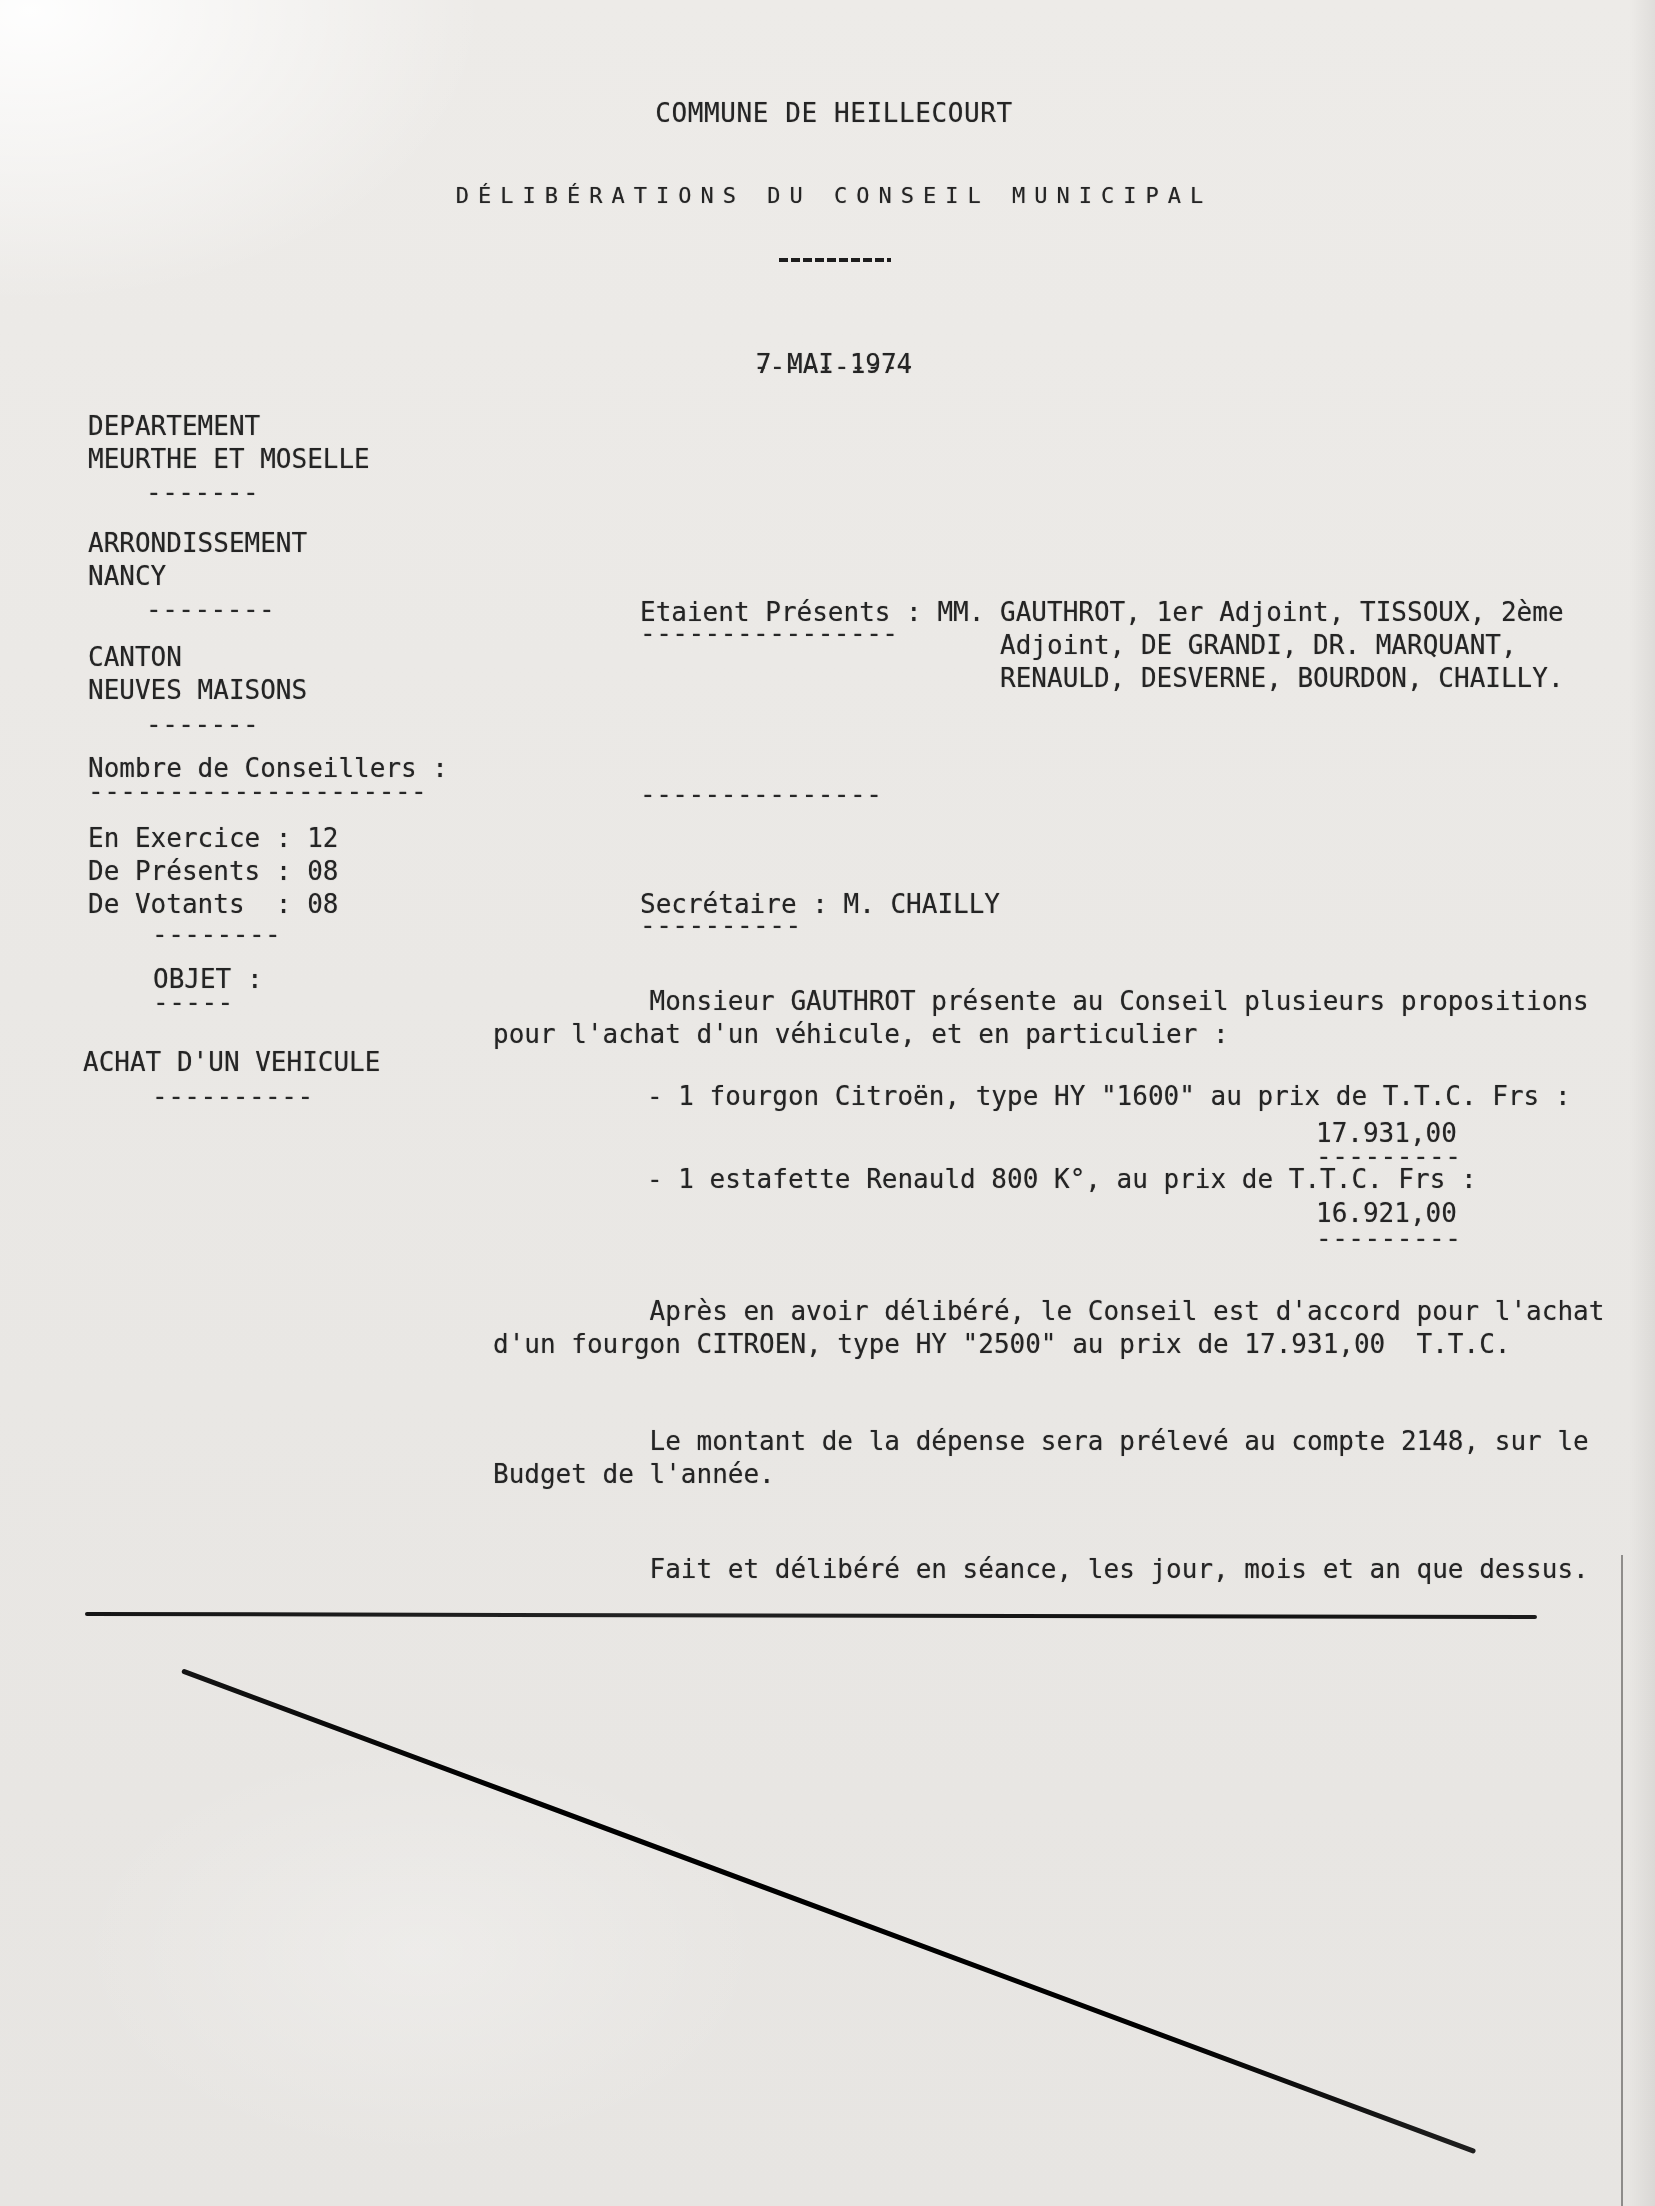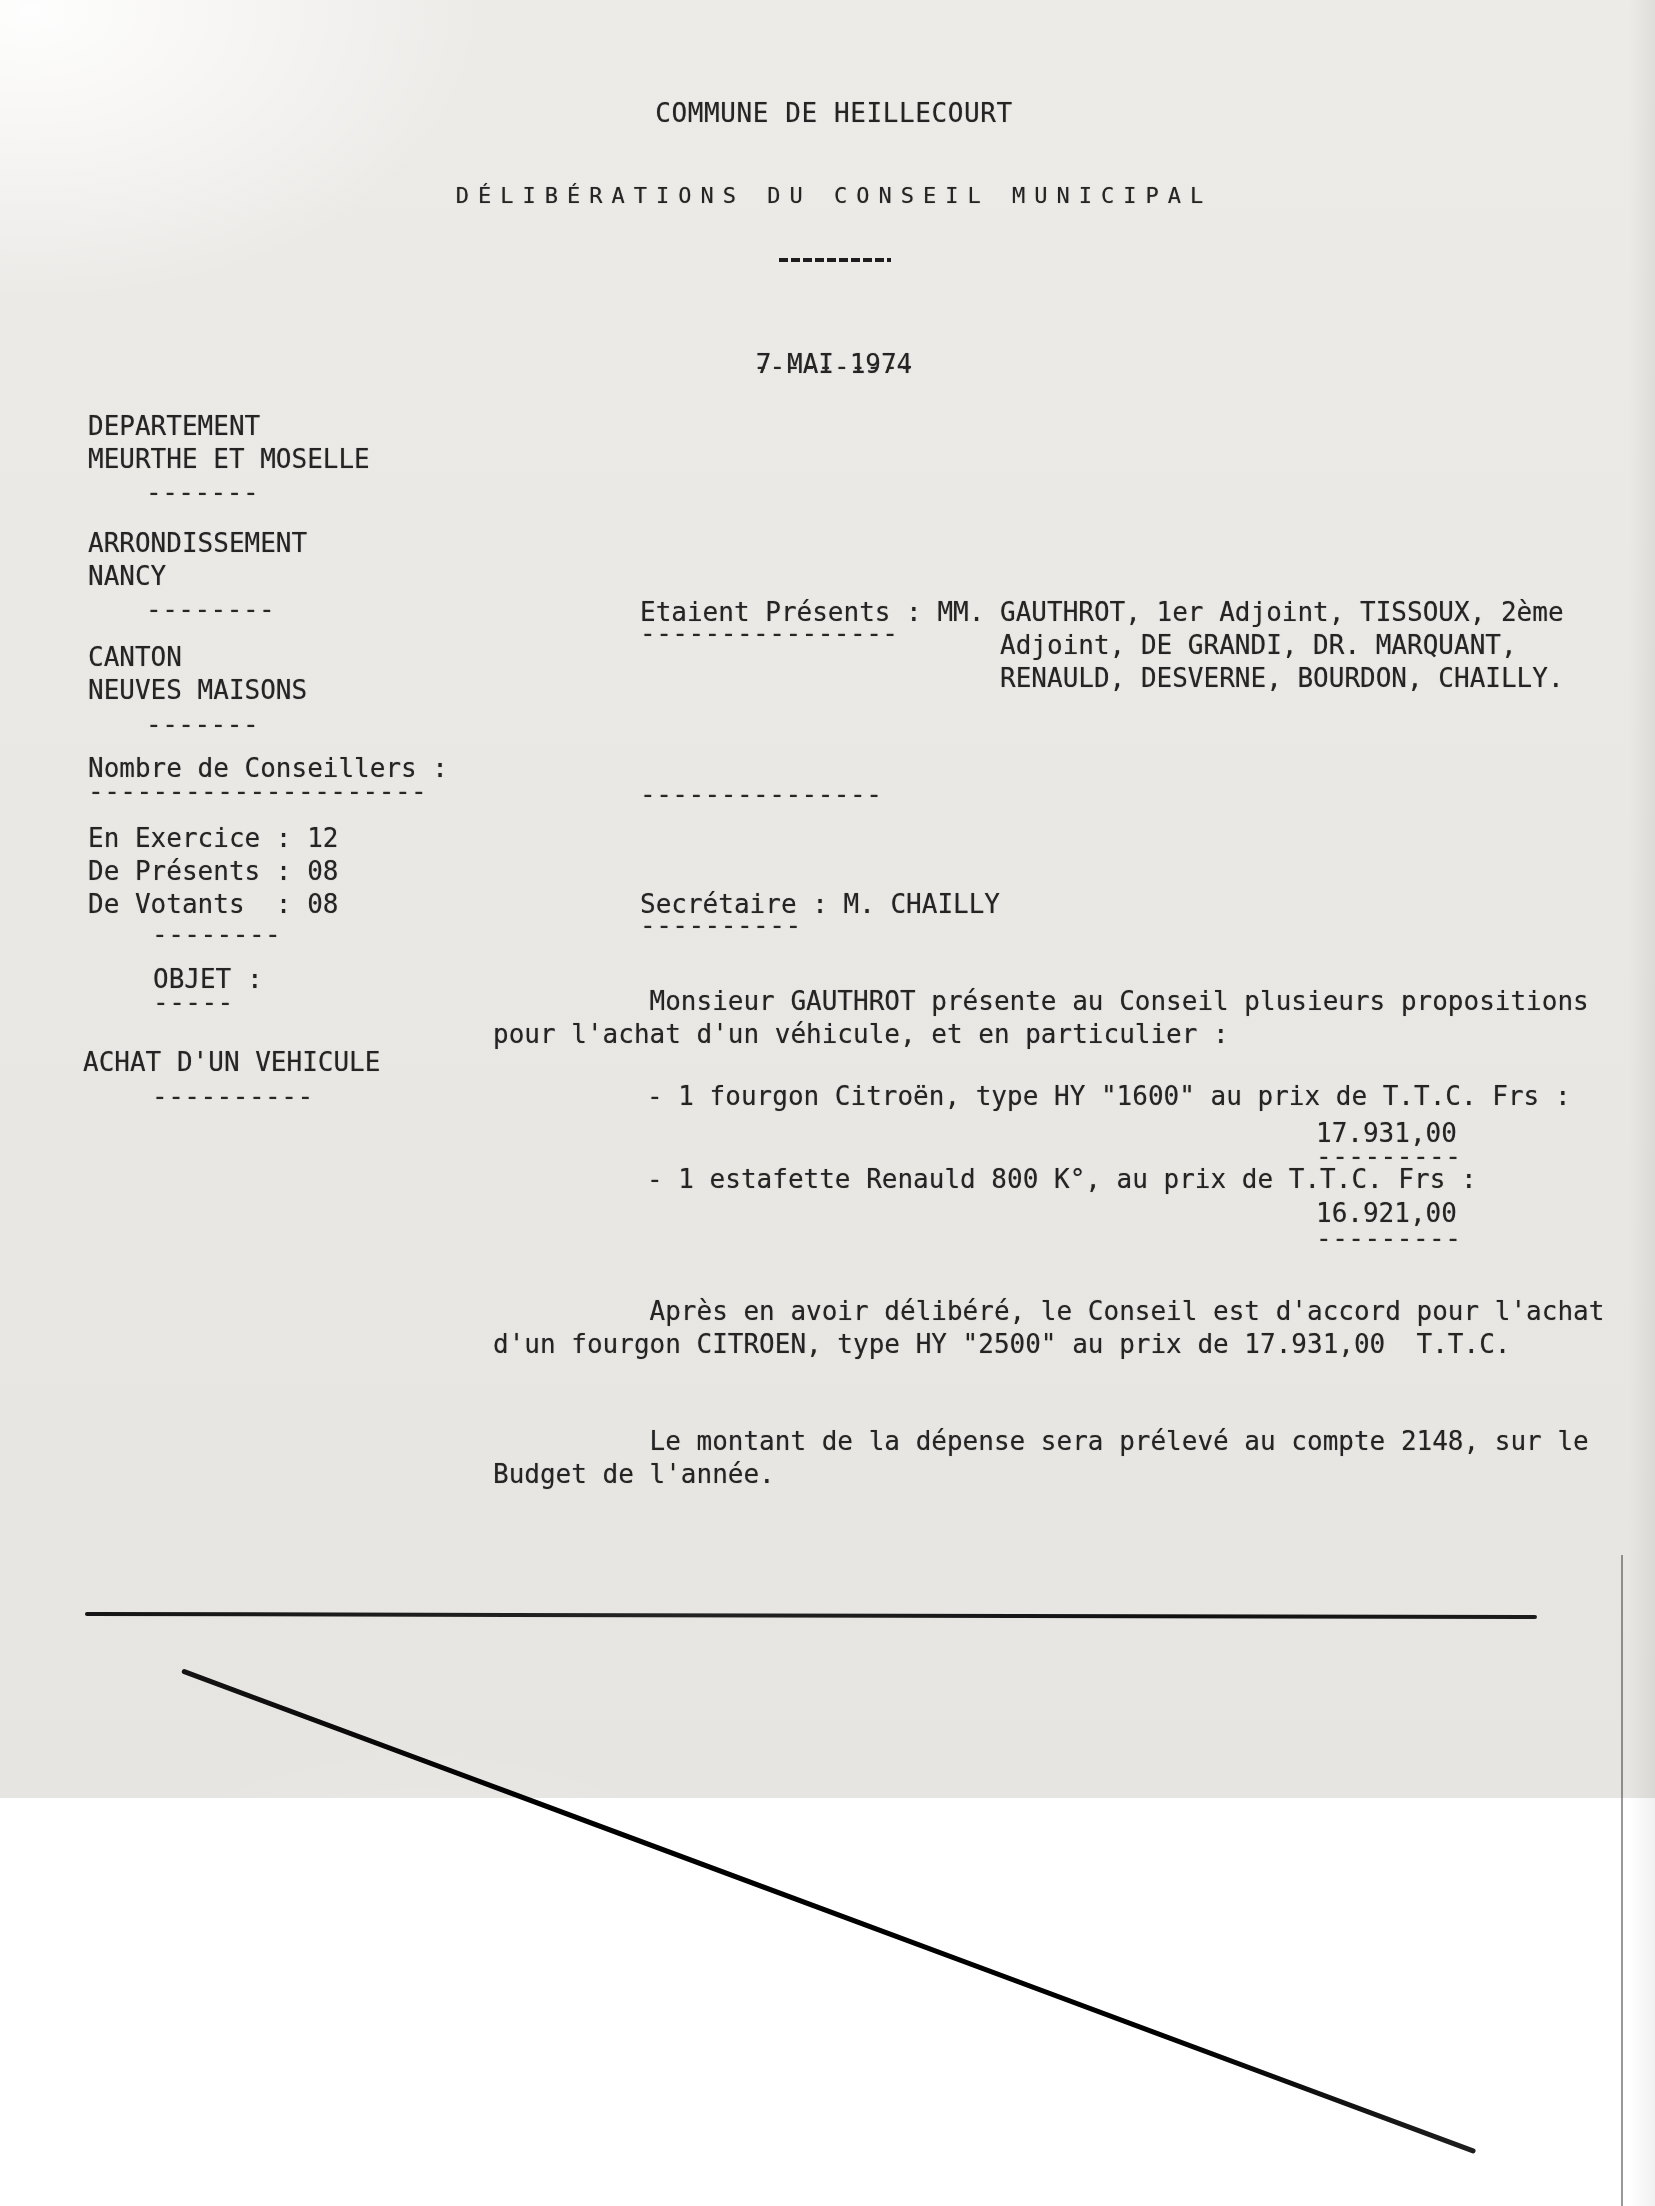--- a/index.html
+++ b/index.html
@@ -2,21 +2,21 @@
 <html><head>
 <meta charset="utf-8">
 <style>
   html,body{margin:0;padding:0;}
   body{
     width:1655px;height:2206px;overflow:hidden;
     font-family:"DejaVu Sans Mono","Liberation Mono",monospace;
     color:#222;
   }
   .paper{
-    position:relative;width:1655px;height:1798px;
+    position:relative;width:1655px;height:2206px;
     background:
       radial-gradient(ellipse 700px 450px at 30px 10px, rgba(255,255,255,0.95), rgba(255,255,255,0) 65%),
       radial-gradient(ellipse 500px 300px at 420px 1950px, rgba(255,255,255,0.25), rgba(255,255,255,0) 70%),
       linear-gradient(180deg,#edebe8 0%,#eae8e5 45%,#e7e5e2 100%);
   }
   .t{
     position:absolute;
     font-size:26px;line-height:33px;
     white-space:pre;
     color:#242424;
@@ -107,19 +107,20 @@
   <div class="t dashes" style="left:1316px;top:1140px">---------</div>
 
   <div class="t" style="left:647px;top:1163px">- 1 estafette Renauld 800 K°, au prix de T.T.C. Frs :</div>
   <div class="t" style="left:1316px;top:1197px">16.921,00</div>
   <div class="t dashes" style="left:1316px;top:1222px">---------</div>
 
   <div class="t" style="left:493px;top:1295px">          Après en avoir délibéré, le Conseil est d'accord pour l'achat
 d'un fourgon CITROEN, type HY "2500" au prix de 17.931,00  T.T.C.</div>
   <div class="t" style="left:493px;top:1425px">          Le montant de la dépense sera prélevé au compte 2148, sur le
 Budget de l'année.</div>
+  <div class="t" style="left:493px;top:1553px">          Fait et délibéré en séance, les jour, mois et an que dessus.</div>
 
   <div class="footer-rule"></div>
   <div class="diagonal-line"></div>
 
   <div class="edge-shadow-right"></div>
   <div class="paper-edge-line"></div>
 </div>
 
 </body></html>

